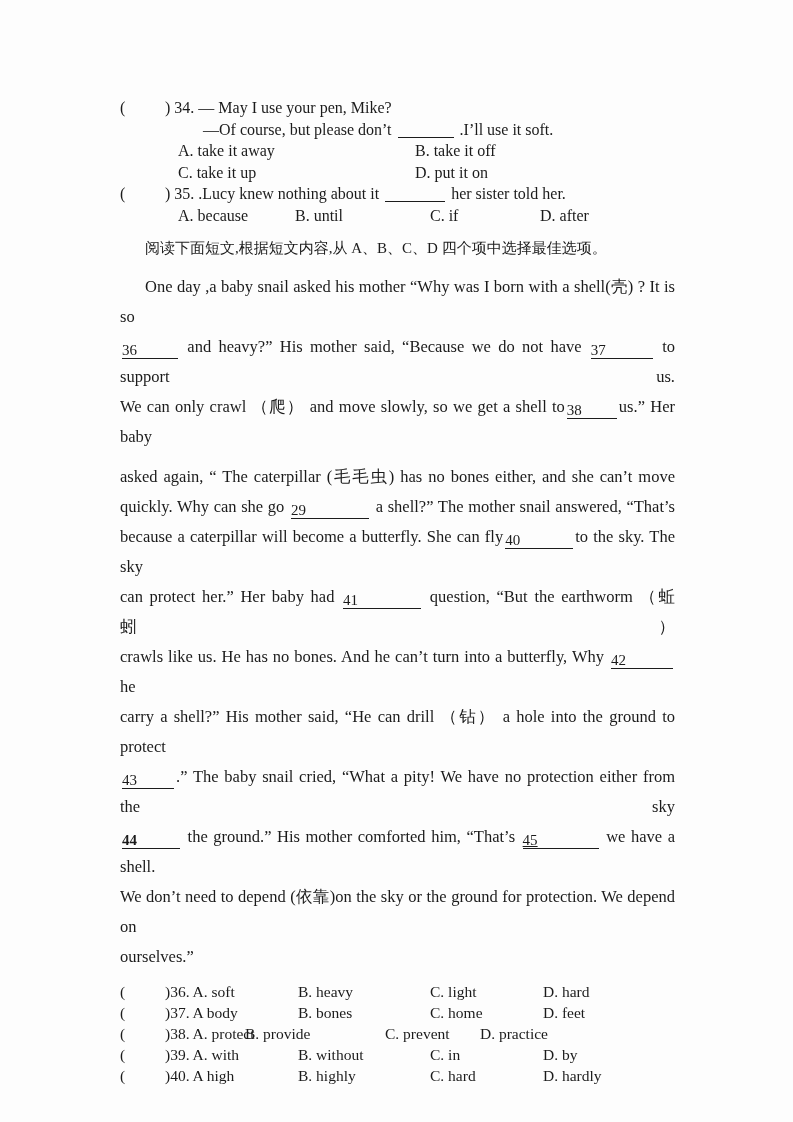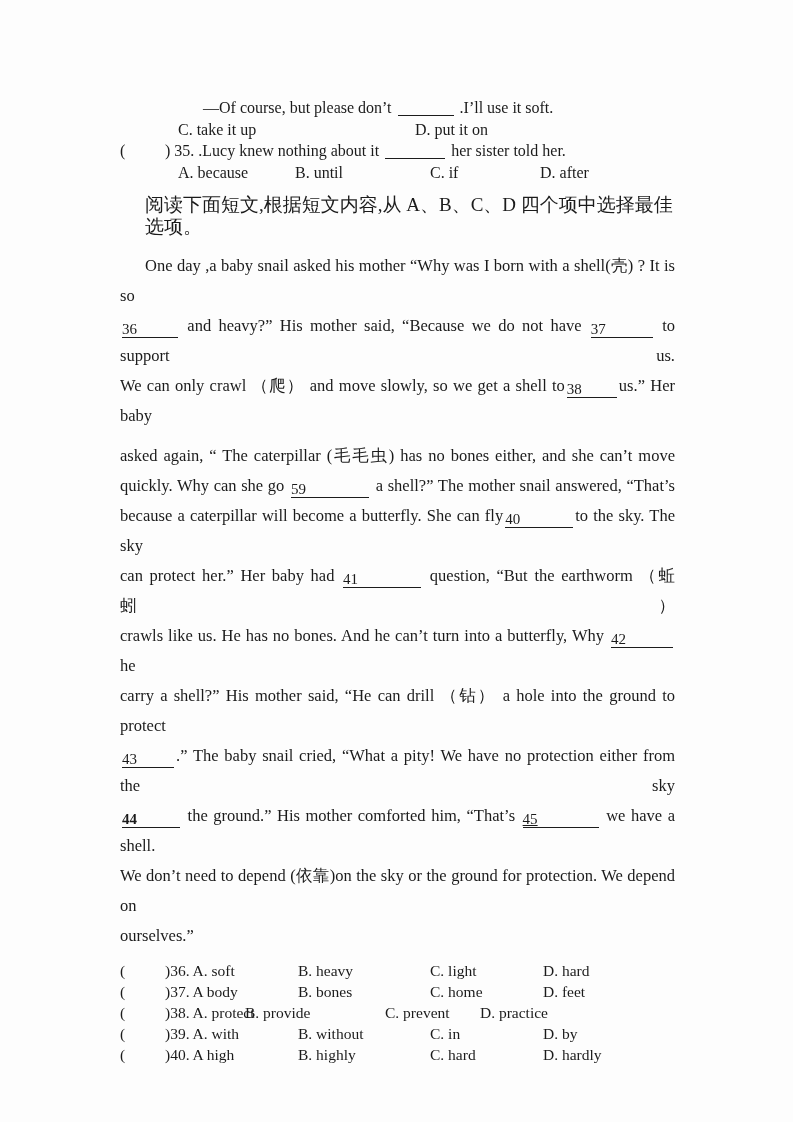--- a/index.html
+++ b/index.html
@@ -42,21 +42,21 @@
     margin: 20px 0 0 0;
     font-family: "Liberation Sans", "DejaVu Sans", sans-serif;
     font-weight: 700;
     font-size: 20px;
     line-height: 26px;
     color: #111;
   }
   .instr {
     margin-top: 11px;
     padding-left: 25px;
-    font-size: 19px;
+    font-size: 15px;
     line-height: 22px;
   }
   .passage { margin-top: 13px; font-size: 16.5px; }
   .pline {
     line-height: 30px;
     text-align: justify;
     text-align-last: justify;
     -moz-text-align-last: justify;
   }
   .pline.indent { text-indent: 25px; }
@@ -85,24 +85,31 @@
   .cloze-options .corow:nth-child(3) .co-b,
   .cloze-options .corow:nth-child(8) .co-b { width: 140px; }
   .cloze-options .corow:nth-child(3) .co-c,
   .cloze-options .corow:nth-child(8) .co-c { width: 95px; }
 </style>
 </head>
 <body>
 
 <div class="page">
 
+  <div class="qline">
+    <span class="paren">(</span><span>) 34. — May I use your pen, Mike?</span>
+  </div>
   <div class="qline indent83">
     <span>—Of course, but please don’t</span>
     <span class="blank"></span>
     <span>.I’ll use it soft.</span>
+  </div>
+  <div class="optrow2">
+    <span class="oa">A. take it away</span>
+    <span class="ob">B. take it off</span>
   </div>
   <div class="optrow2">
     <span class="oa">C. take it up</span>
     <span class="ob">D. put it on</span>
   </div>
 
   <div class="qline">
     <span class="paren">(</span><span>) 35. .Lucy knew nothing about it</span>
     <span class="blank" style="min-width:60px"></span>
     <span>her sister told her.</span>
@@ -114,21 +121,21 @@
     <span class="o4">D. after</span>
   </div>
 
   <div class="instr">阅读下面短文,根据短文内容,从 A、B、C、D 四个项中选择最佳选项。</div>
 
   <div class="passage">
       <div class="pline indent">One day ,a baby snail asked his mother “Why was I born with a shell(壳) ? It is so</div>
       <div class="pline"><span class="blank" style="min-width: 56px;">36</span> and heavy?” His mother said, “Because we do not have <span class="blank" style="min-width: 62px;">37</span> to support us.</div>
       <div class="pline">We can only crawl （爬） and move slowly, so we get a shell to<span class="blank" style="min-width: 50px;">38</span>us.” Her baby</div>
       <div class="pline">asked again, “ The caterpillar (毛毛虫) has no bones either, and she can’t move</div>
-      <div class="pline">quickly. Why can she go <span class="blank" style="min-width: 78px;">59</span> a shell?” The mother snail answered, “That’s</div>
+      <div class="pline">quickly. Why can she go <span class="blank" style="min-width: 78px;">29</span> a shell?” The mother snail answered, “That’s</div>
       <div class="pline">because a caterpillar will become a butterfly. She can fly<span class="blank" style="min-width: 68px;">40</span>to the sky. The sky</div>
       <div class="pline">can protect her.” Her baby had <span class="blank" style="min-width: 78px;">41</span> question, “But the earthworm （蚯蚓）</div>
       <div class="pline">crawls like us. He has no bones. And he can’t turn into a butterfly, Why <span class="blank" style="min-width: 62px;">42</span> he</div>
       <div class="pline">carry a shell?” His mother said, “He can drill （钻） a hole into the ground to protect</div>
       <div class="pline"><span class="blank" style="min-width: 52px;">43</span>.” The baby snail cried, “What a pity! We have no protection either from the sky</div>
       <div class="pline"><span class="blank" style="min-width: 58px; font-weight: bold;">44</span> the ground.” His mother comforted him, “That’s <span class="blank" style="min-width: 76px; text-decoration: underline;">45</span> we have a shell.</div>
       <div class="pline">We don’t need to depend (依靠)on the sky or the ground for protection. We depend on</div>
       <div class="pline last">ourselves.”</div>
     </div>
 

